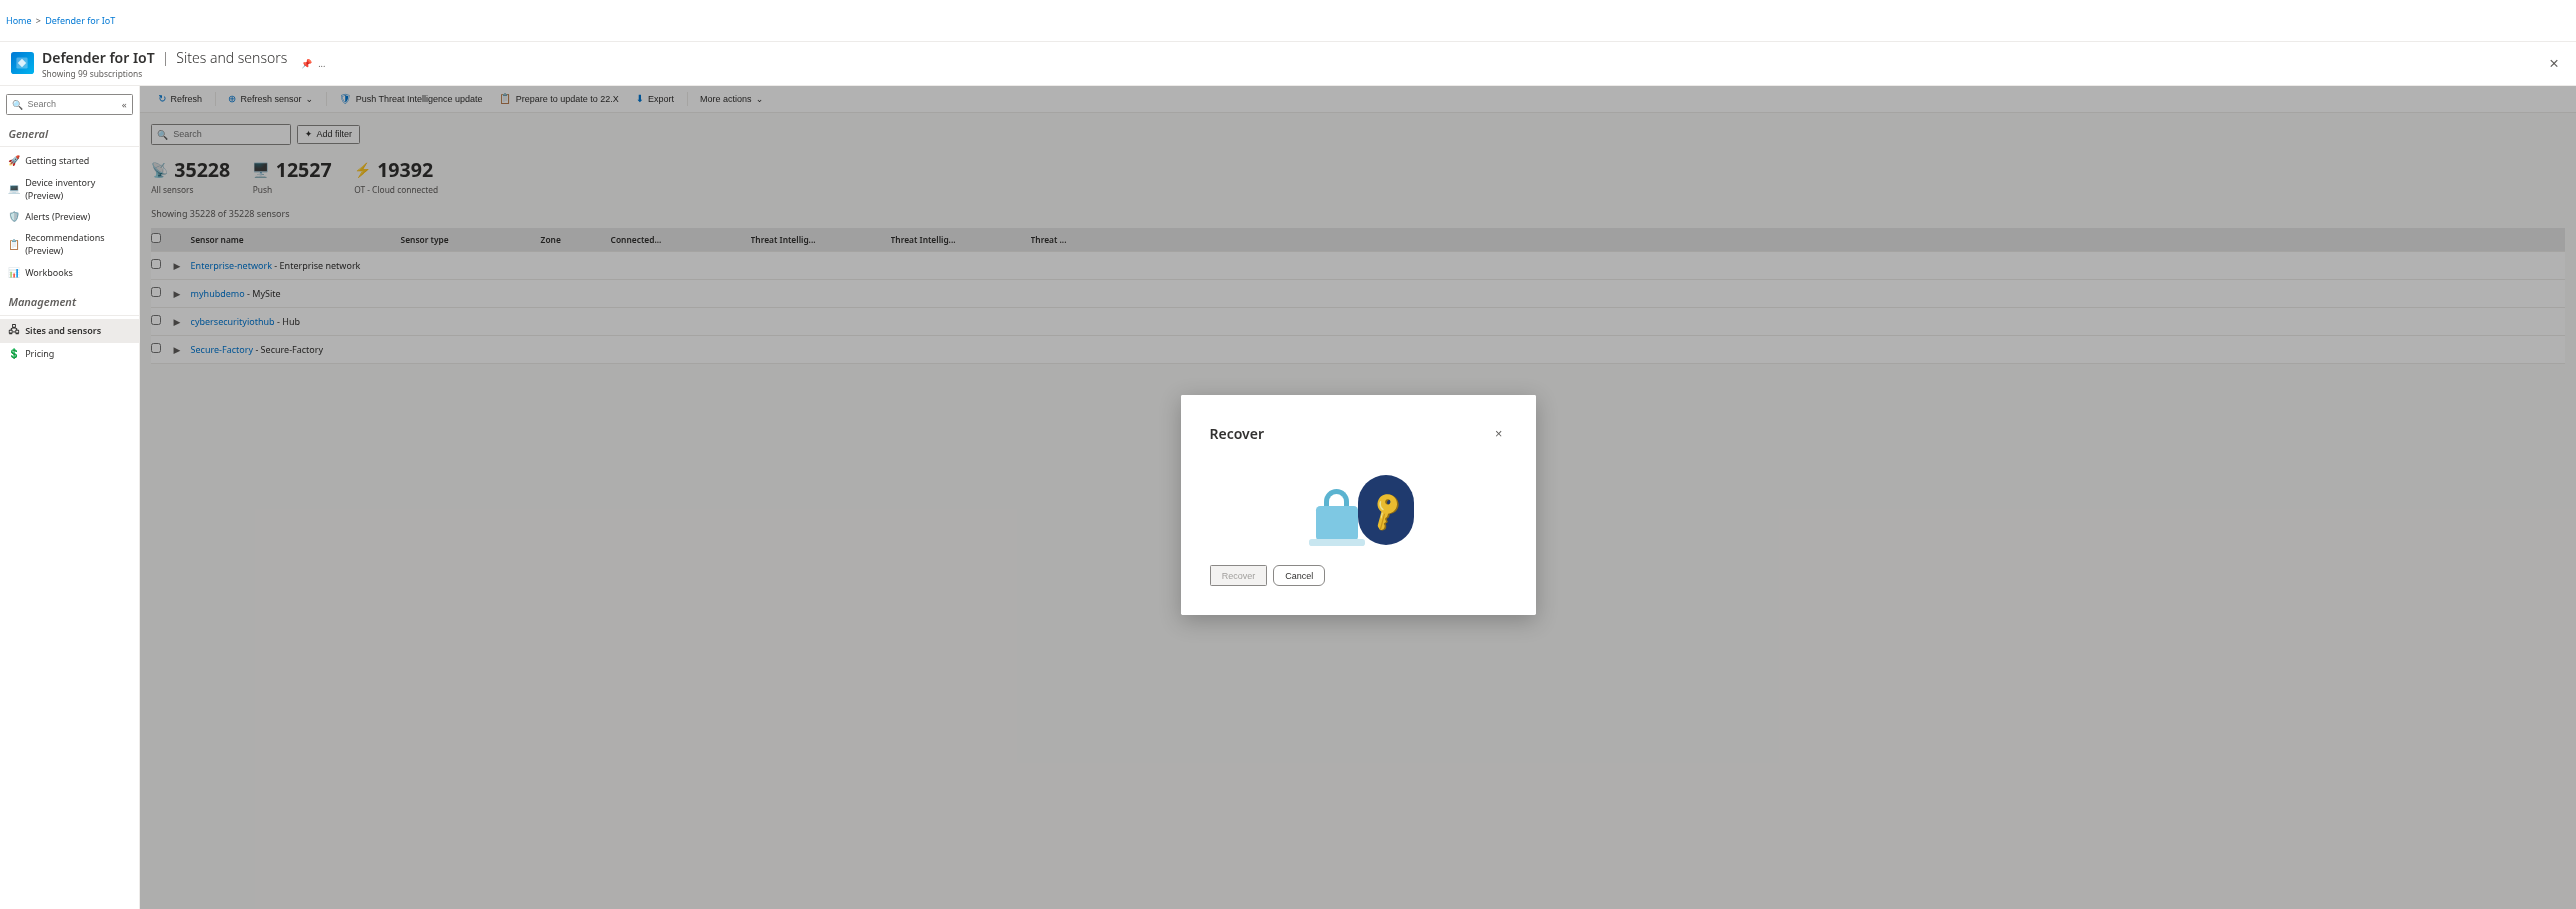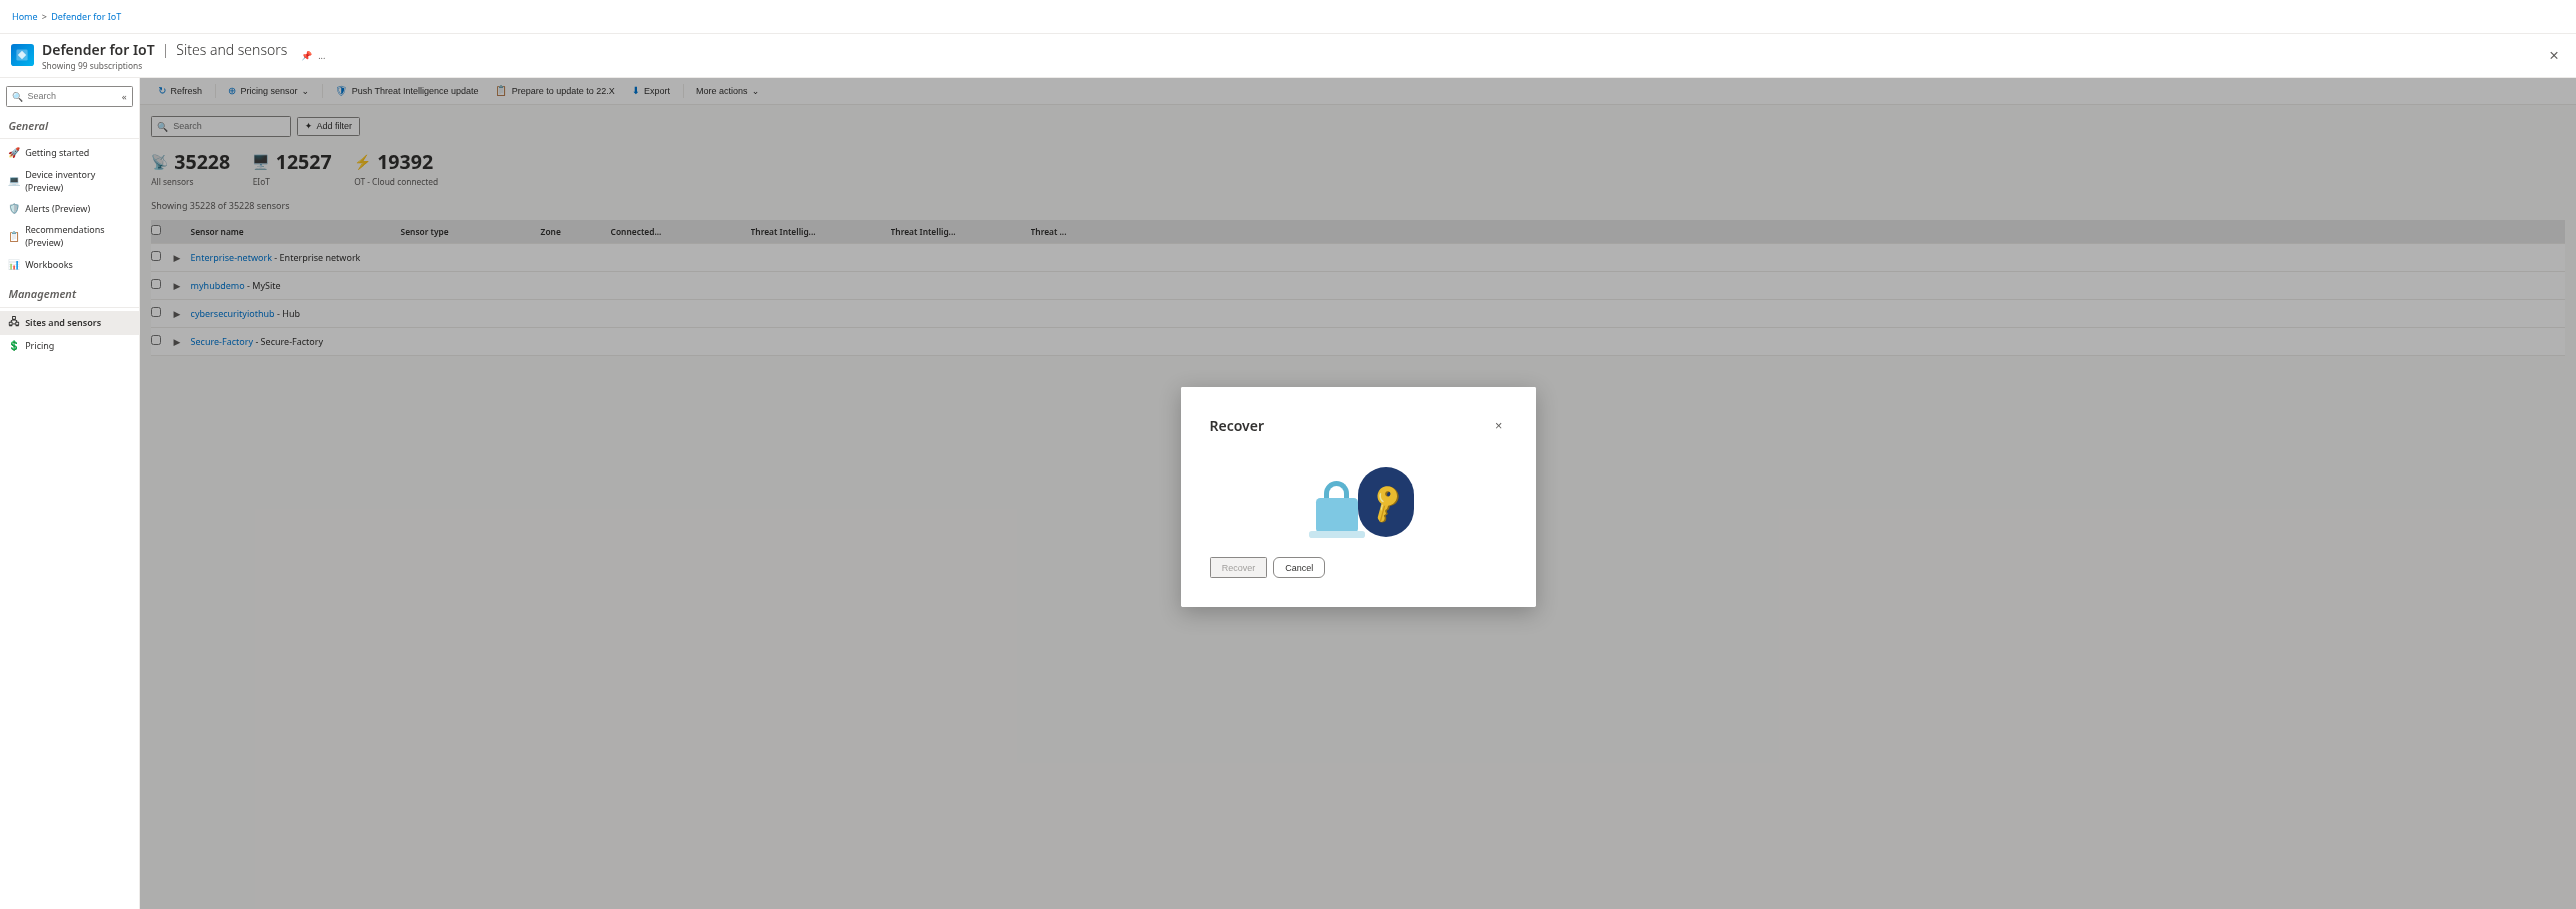--- a/index.html
+++ b/index.html
@@ -2,22 +2,22 @@
 <html style="font-size:11.2px"><head>
   <meta charset="utf-8">
   <style>
     * { box-sizing: border-box; margin: 0; padding: 0; }
     body { font-family: 'Segoe UI', system-ui, sans-serif; font-size: 9px; background: #f3f2f1; color: #323130; overflow: hidden; }
 
     
     .top-header {
       background: #fff;
       border-bottom: 0.7px solid #edebe9;
-      padding: 0 12px;
-      height: 34px;
+      padding: 0 6px;
+      height: 42px;
       display: flex;
       align-items: center;
       gap: 4.2px;
     }
     .breadcrumb-home { color: #0078d4; text-decoration: none; font-size: 9px; }
     .breadcrumb-sep { color: #605e5c; font-size: 9px; }
     .breadcrumb-current { color: #0078d4; font-size: 9px; }
 
     
     .app-title-bar {
@@ -414,21 +414,21 @@
   <div class="main-content">
 
     <div class="toolbar">
       <button class="toolbar-btn">
         <span class="toolbar-icon">↻</span>
         <span>Refresh</span>
       </button>
       <div class="toolbar-separator"></div>
       <button class="toolbar-btn">
         <span class="toolbar-icon">⊕</span>
-        <span>Pricing sensor</span>
+        <span>Refresh sensor</span>
         <span>⌄</span>
       </button>
       <div class="toolbar-separator"></div>
       <button class="toolbar-btn">
         <span class="toolbar-icon">🛡</span>
         <span>Push Threat Intelligence update</span>
       </button>
       <button class="toolbar-btn">
         <span class="toolbar-icon">📋</span>
         <span>Prepare to update to 22.X</span>
@@ -463,21 +463,21 @@
             <span class="stat-icon">📡</span>
             <span>35228</span>
           </div>
           <div class="stat-label">All sensors</div>
         </div>
         <div class="stat-item">
           <div class="stat-count">
             <span class="stat-icon">🖥️</span>
             <span>12527</span>
           </div>
-          <div class="stat-label">EIoT</div>
+          <div class="stat-label">Push</div>
         </div>
         <div class="stat-item">
           <div class="stat-count">
             <span class="stat-icon">⚡</span>
             <span>19392</span>
           </div>
           <div class="stat-label">OT - Cloud connected</div>
         </div>
       </div>
 

